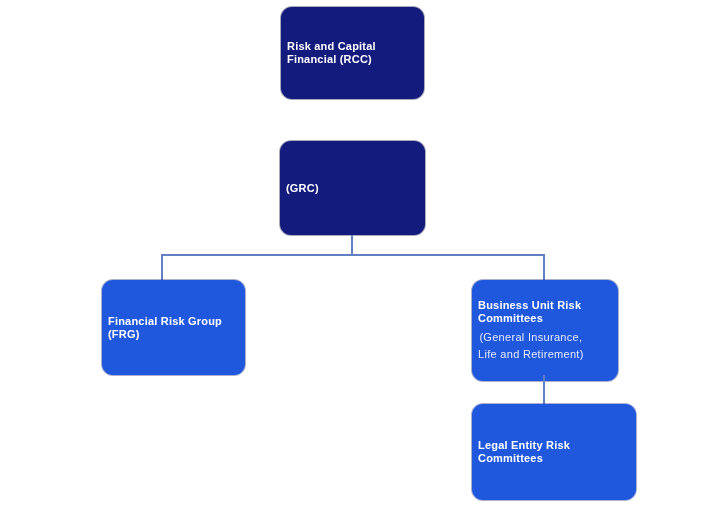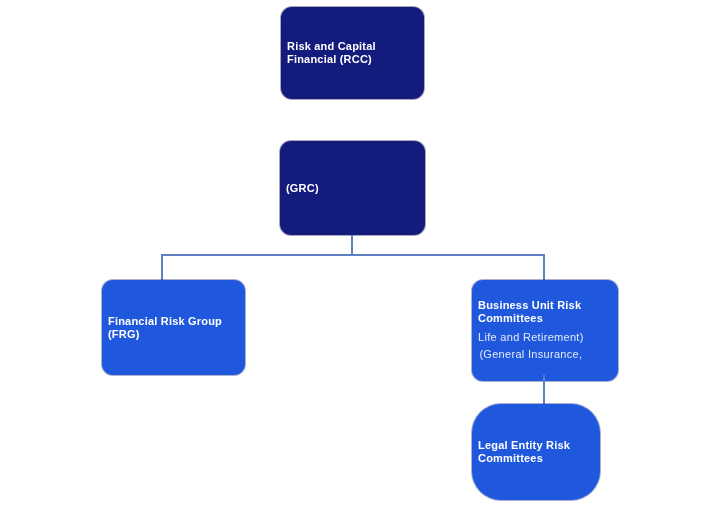--- a/index.html
+++ b/index.html
@@ -81,25 +81,25 @@
 
   <div class="node blue" style="left:102px; top:280px; width:143px; height:95px;">
     <span class="tline">Financial Risk Group</span>
     <span class="tline">(FRG)</span>
   </div>
 
   <div class="node blue" style="left:472px; top:280px; width:146px; height:101px;">
     <span class="tline">Business Unit Risk</span>
     <span class="tline">Committees</span>
     <span class="subtitle-group">
+      <span class="sline">(General Insurance,</span>
       <span class="sline">Life and Retirement)</span>
-      <span class="sline">(General Insurance,</span>
     </span>
   </div>
 
   <div class="connector" style="left:543px; top:375px; width:2px; height:29px;"></div>
 
-  <div class="node blue" style="left:472px; top:404px; width:128px; height:96px;border-radius:29px;">
+  <div class="node blue" style="left:472px; top:404px; width:164px; height:96px;">
     <span class="tline">Legal Entity Risk</span>
     <span class="tline">Committees</span>
   </div>
 
 </div>
 
 </body></html>

